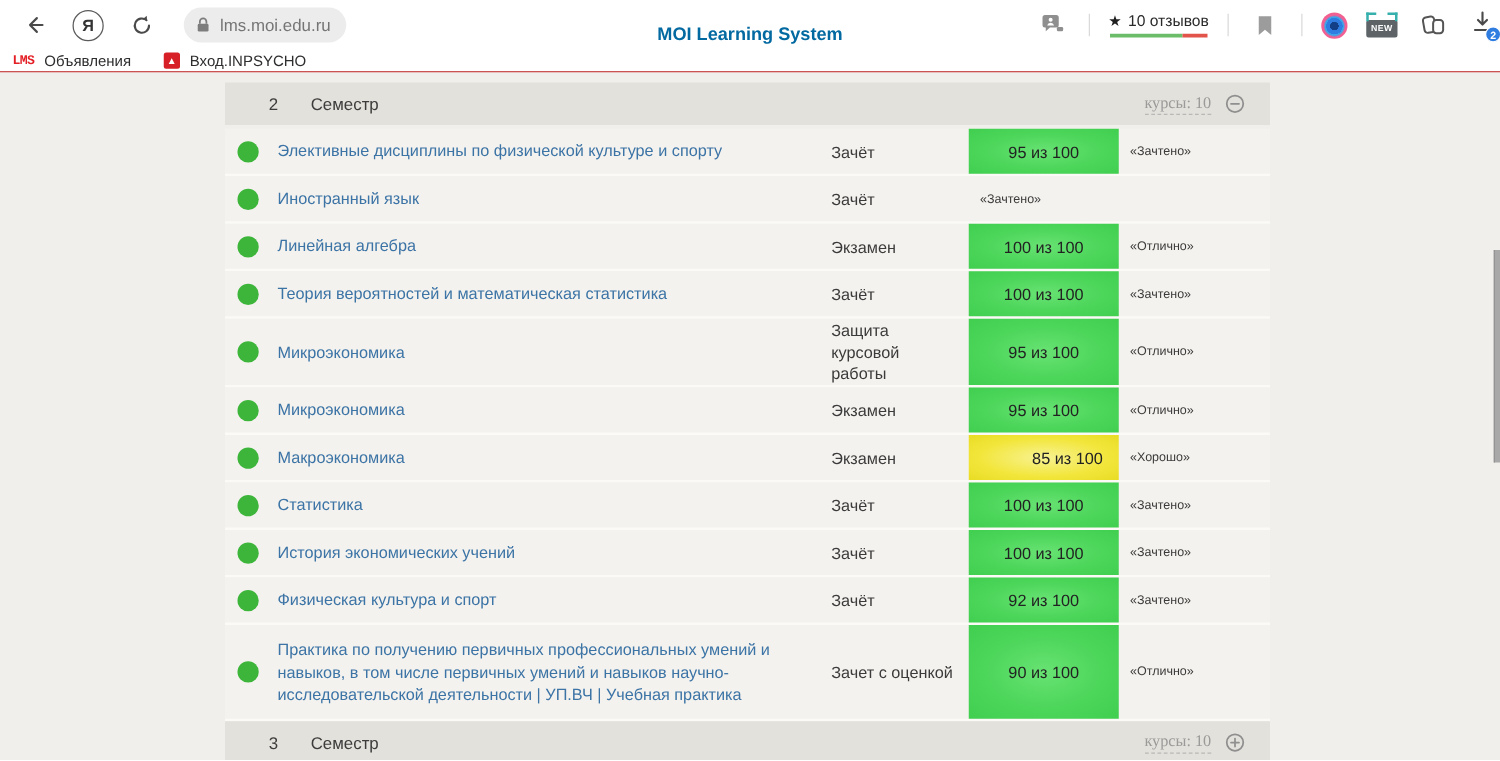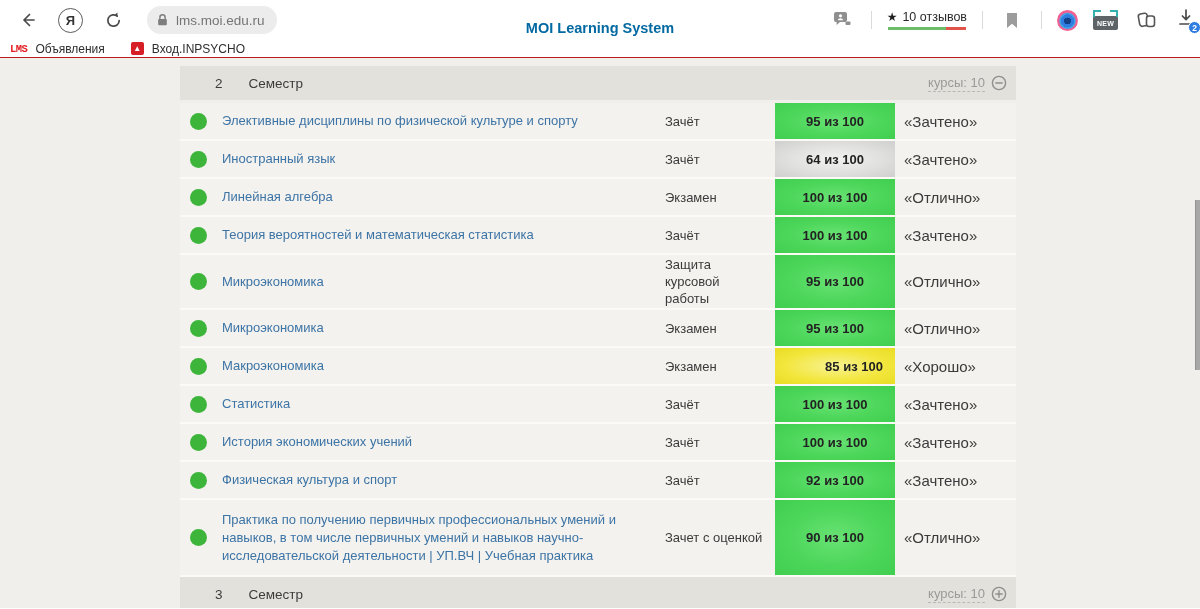--- a/index.html
+++ b/index.html
@@ -36,37 +36,37 @@
   .lms-logo { color:#e31e24; font-weight:bold; font-size:10.5px; letter-spacing:-0.5px; font-family:"Liberation Mono", monospace; }
   .inp-logo { width:13px; height:13px; background:#d61f26; border-radius:2px; display:flex; align-items:center; justify-content:center; color:#fff; font-size:8px; line-height:1; }
 
   
   .content { position:relative; height:550px; background:#f1efeb; overflow:hidden; }
   .lms-table { margin:8px 0 0 180px; width:836px; }
 
   .section-header { height:34px; background:#e3e1db; display:flex; align-items:center; margin-bottom:3px; }
   .sec-num { margin-left:35px; font-size:13.5px; color:#3c3c3c; }
   .sec-title { margin-left:26px; font-size:13.5px; color:#3c3c3c; }
-  .sec-right { margin-left:auto; display:flex; align-items:center; gap:6px; padding-right:9px; }
+  .sec-right { margin-left:auto; display:flex; align-items:center; gap:11px; padding-right:20px;font-family:Liberation Serif, serif; }
   .courses-link { font-size:13px; color:#9a9a9a; border-bottom:1px dashed #b8b8b6; padding-bottom:1px; cursor:pointer; }
   .toggle-icon { cursor:pointer; display:flex; }
 
   .course-row { display:flex; align-items:stretch; background:#f4f2ee; border-bottom:2px solid #fbfaf7; height:38px; }
   .row-tall { height:55px; }
   .row-xl { height:77px; }
   .cell { display:flex; align-items:center; }
   .cell-dot { width:42px; padding-left:10px; }
   .dot { width:17px; height:17px; border-radius:50%; background:#3db53b; }
   .cell-name { width:443px; padding-right:24px; font-size:13px; color:#3c74a6; line-height:18px; text-decoration:none; cursor:pointer; }
   .cell-type { width:110px; font-size:13px; color:#3b3b3b; line-height:17px; padding-right:12px; }
-  .cell-score { width:120px; justify-content:center; font-size:13px; font-weight:bold; color:#222; }
+  .cell-score { width:120px; justify-content:center; font-size:13px; font-weight:normal; color:#222; }
   .score--green  { background: radial-gradient(ellipse at center, #68e273 0%, #4cd65a 55%, #41cf50 100%); }
   .score--gray   { background: radial-gradient(ellipse at center, #f2f2f1 0%, #e0e0de 55%, #cfcfcd 100%); }
   .score--yellow { background: radial-gradient(ellipse at center, #f8f292 0%, #f2e63c 60%, #e9dc24 100%); padding-left: 38px; }
-  .cell-grade { flex:1; padding-left:9px; font-size:15px; color:#3b3b3b; }
+  .cell-grade { flex:1; padding-left:9px; font-size:10px; color:#3b3b3b; }
 
   .scroll-thumb { position:absolute; right:0; top:142px; width:5px; height:170px; background:#a8a8a8; border-left:1px solid #939393; cursor:pointer; }
 
   svg { display:block; }
 </style>
 </head>
 <body>
 
 <div class="toolbar">
   <div class="nav-btn">
@@ -172,21 +172,20 @@
       <div class="cell cell-score score--green">95 из 100</div>
       <div class="cell cell-grade">«Зачтено»</div>
     </div>
 
     <div class="course-row">
       <div class="cell cell-dot">
           <span class="dot"></span>
         </div>
       <a class="cell cell-name">Иностранный язык</a>
       <div class="cell cell-type">Зачёт</div>
-      <div class="cell cell-score score--gray">64 из 100</div>
       <div class="cell cell-grade">«Зачтено»</div>
     </div>
 
     <div class="course-row">
       <div class="cell cell-dot">
           <span class="dot"></span>
         </div>
       <a class="cell cell-name">Линейная алгебра</a>
       <div class="cell cell-type">Экзамен</div>
       <div class="cell cell-score score--green">100 из 100</div>

